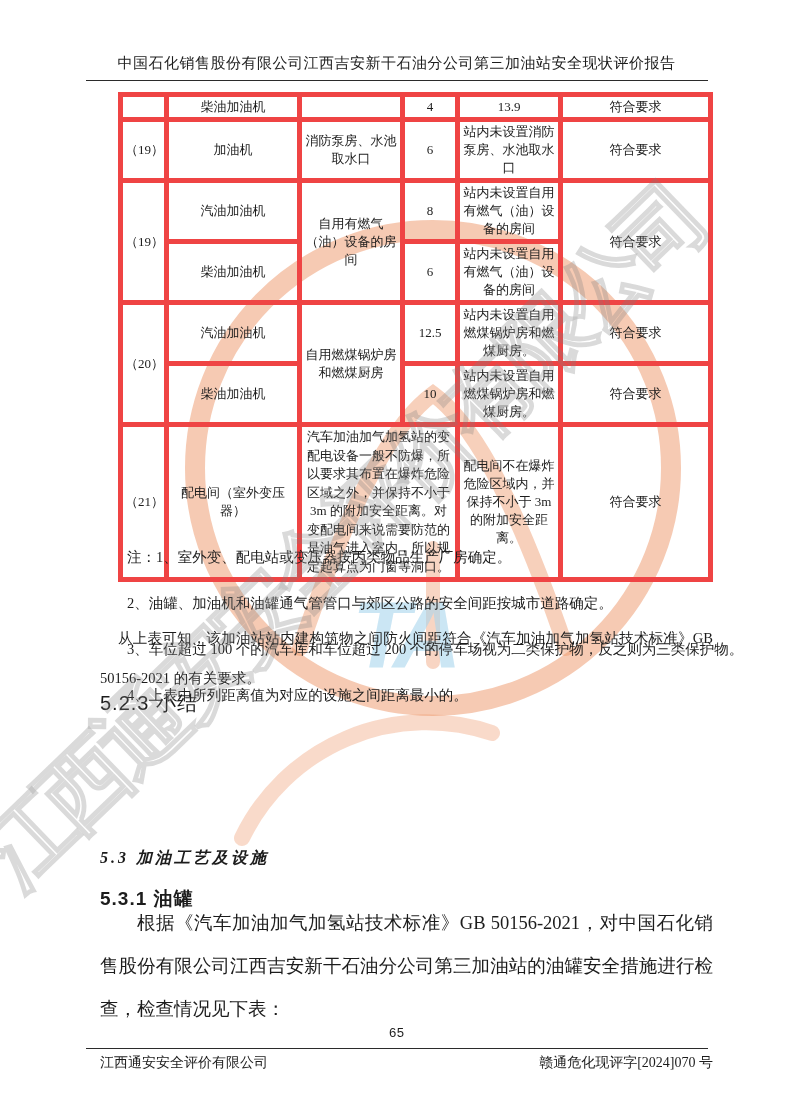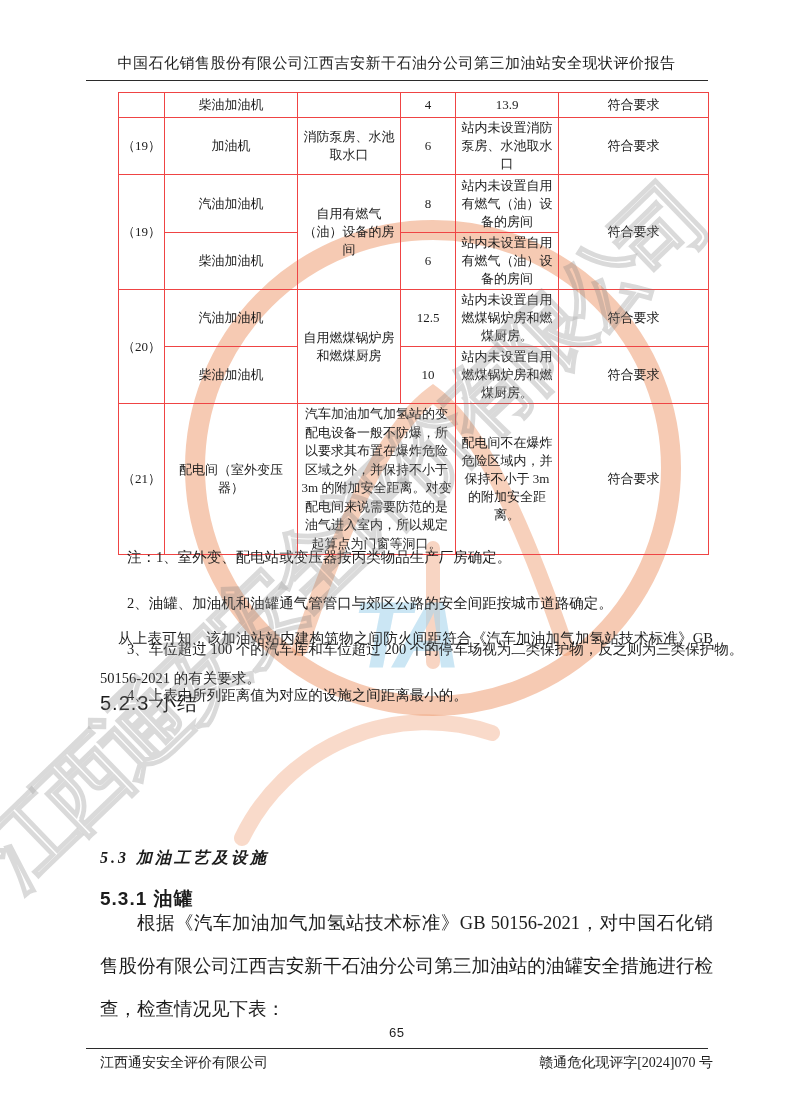--- a/index.html
+++ b/index.html
@@ -30,21 +30,21 @@
     font-size:15px;letter-spacing:.5px;z-index:2;
   }
   .hdr-line{position:absolute;left:86px;top:80px;width:622px;border-top:1.5px solid #2b2b2b;z-index:2;}
   
   table.chk{
     position:absolute;left:118px;top:92px;width:590px;z-index:2;
     border-collapse:collapse;table-layout:fixed;
     font-size:13px;line-height:18px;
   }
   table.chk td{
-    border:1px solid #ef4444;text-align:center;vertical-align:middle;
+    border:5px solid #ef4444;text-align:center;vertical-align:middle;
     padding:1px 2px;overflow:hidden;
   }
   td.just{text-align:justify;text-align-last:center;padding:2px 6px;line-height:18.5px;}
   
   .notes{position:absolute;left:127px;top:524px;z-index:2;font-size:14.5px;}
   .notes .nline{height:25px;line-height:25px;white-space:nowrap;margin-top:21px;}
   
   .para-sm{
     position:absolute;left:100px;top:618px;width:613px;z-index:2;
     font-size:14.5px;line-height:40px;text-align:justify;text-indent:18px;

